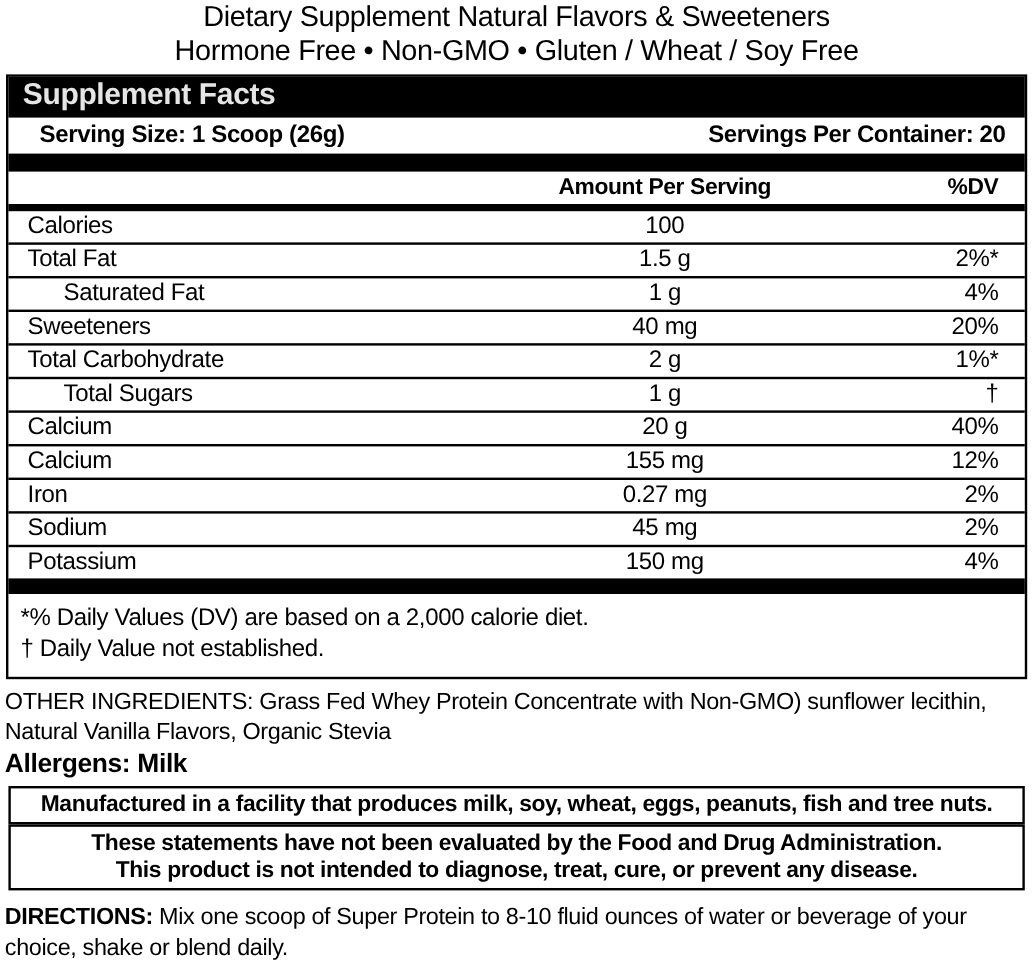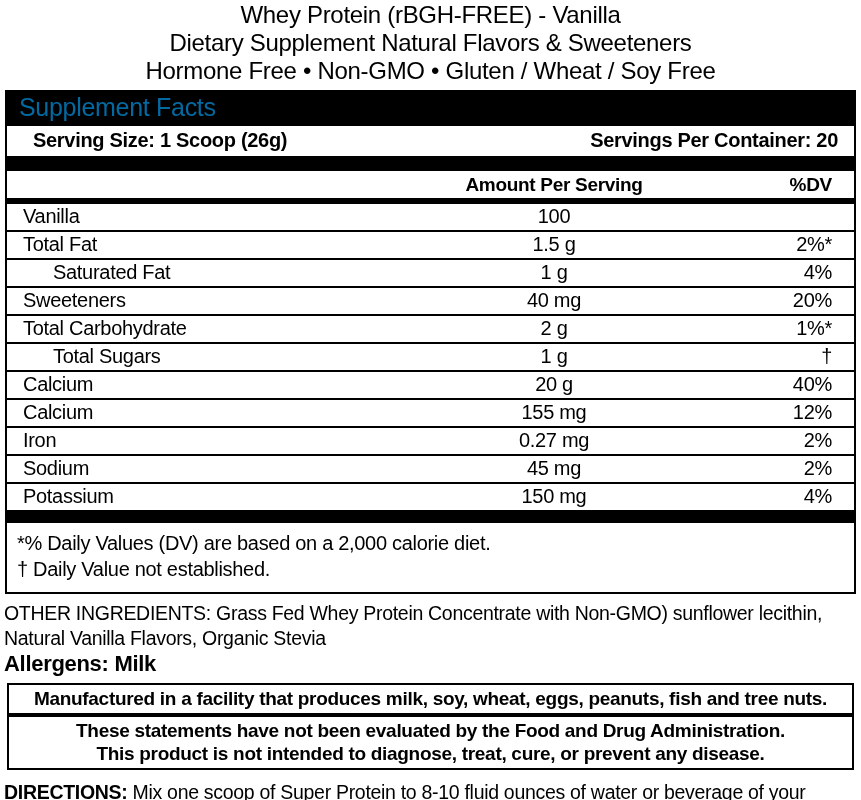--- a/index.html
+++ b/index.html
@@ -20,22 +20,22 @@
     line-height: 28px;
   }
 
   
   .panel {
     margin: 5px 5px 0 5px;
     border: 2px solid #000;
   }
   .panel-title {
     background: #000;
-    color: #0369a1;
-    font-weight: normal;
+    color: #e5e5e5;
+    font-weight: bold;
     font-size: 25px;
     padding: 1px 12px 4px 12px;
   }
   .serving-row {
     display: flex;
     justify-content: space-between;
     align-items: center;
     font-weight: bold;
     font-size: 20px;
     padding: 3px 16px 4px 6px;
@@ -99,21 +99,20 @@
     margin: 9px 4px 0 4px;
     font-size: 19.5px;
     line-height: 26px;
   }
   .bold-label { font-weight: bold; }
 </style>
 </head>
 <body>
 
 <div class="top-header">
-  <div>Whey Protein (rBGH-FREE) - Vanilla</div>
   <div>Dietary Supplement Natural Flavors &amp; Sweeteners</div>
   <div>Hormone Free • Non-GMO • Gluten / Wheat / Soy Free</div>
 </div>
 
 <div class="panel">
   <div class="panel-title">Supplement Facts</div>
 
   <div class="serving-row">
     <span>Serving Size:  1 Scoop (26g)</span>
     <span>Servings Per Container: 20</span>
@@ -122,21 +121,21 @@
   <div class="black-bar-thick"></div>
 
   <div class="grid-row cols-header">
     <span class="cell-name"></span>
     <span class="cell-amount">Amount Per Serving</span>
     <span class="cell-dv">%DV</span>
   </div>
 
   <div>
   <div class="grid-row row">
-    <span class="cell-name">Vanilla</span>
+    <span class="cell-name">Calories</span>
     <span class="cell-amount">100</span>
     <span class="cell-dv"></span>
   </div>
 
   <div class="grid-row row">
     <span class="cell-name">Total Fat</span>
     <span class="cell-amount">1.5 g</span>
     <span class="cell-dv">2%*</span>
   </div>
 

